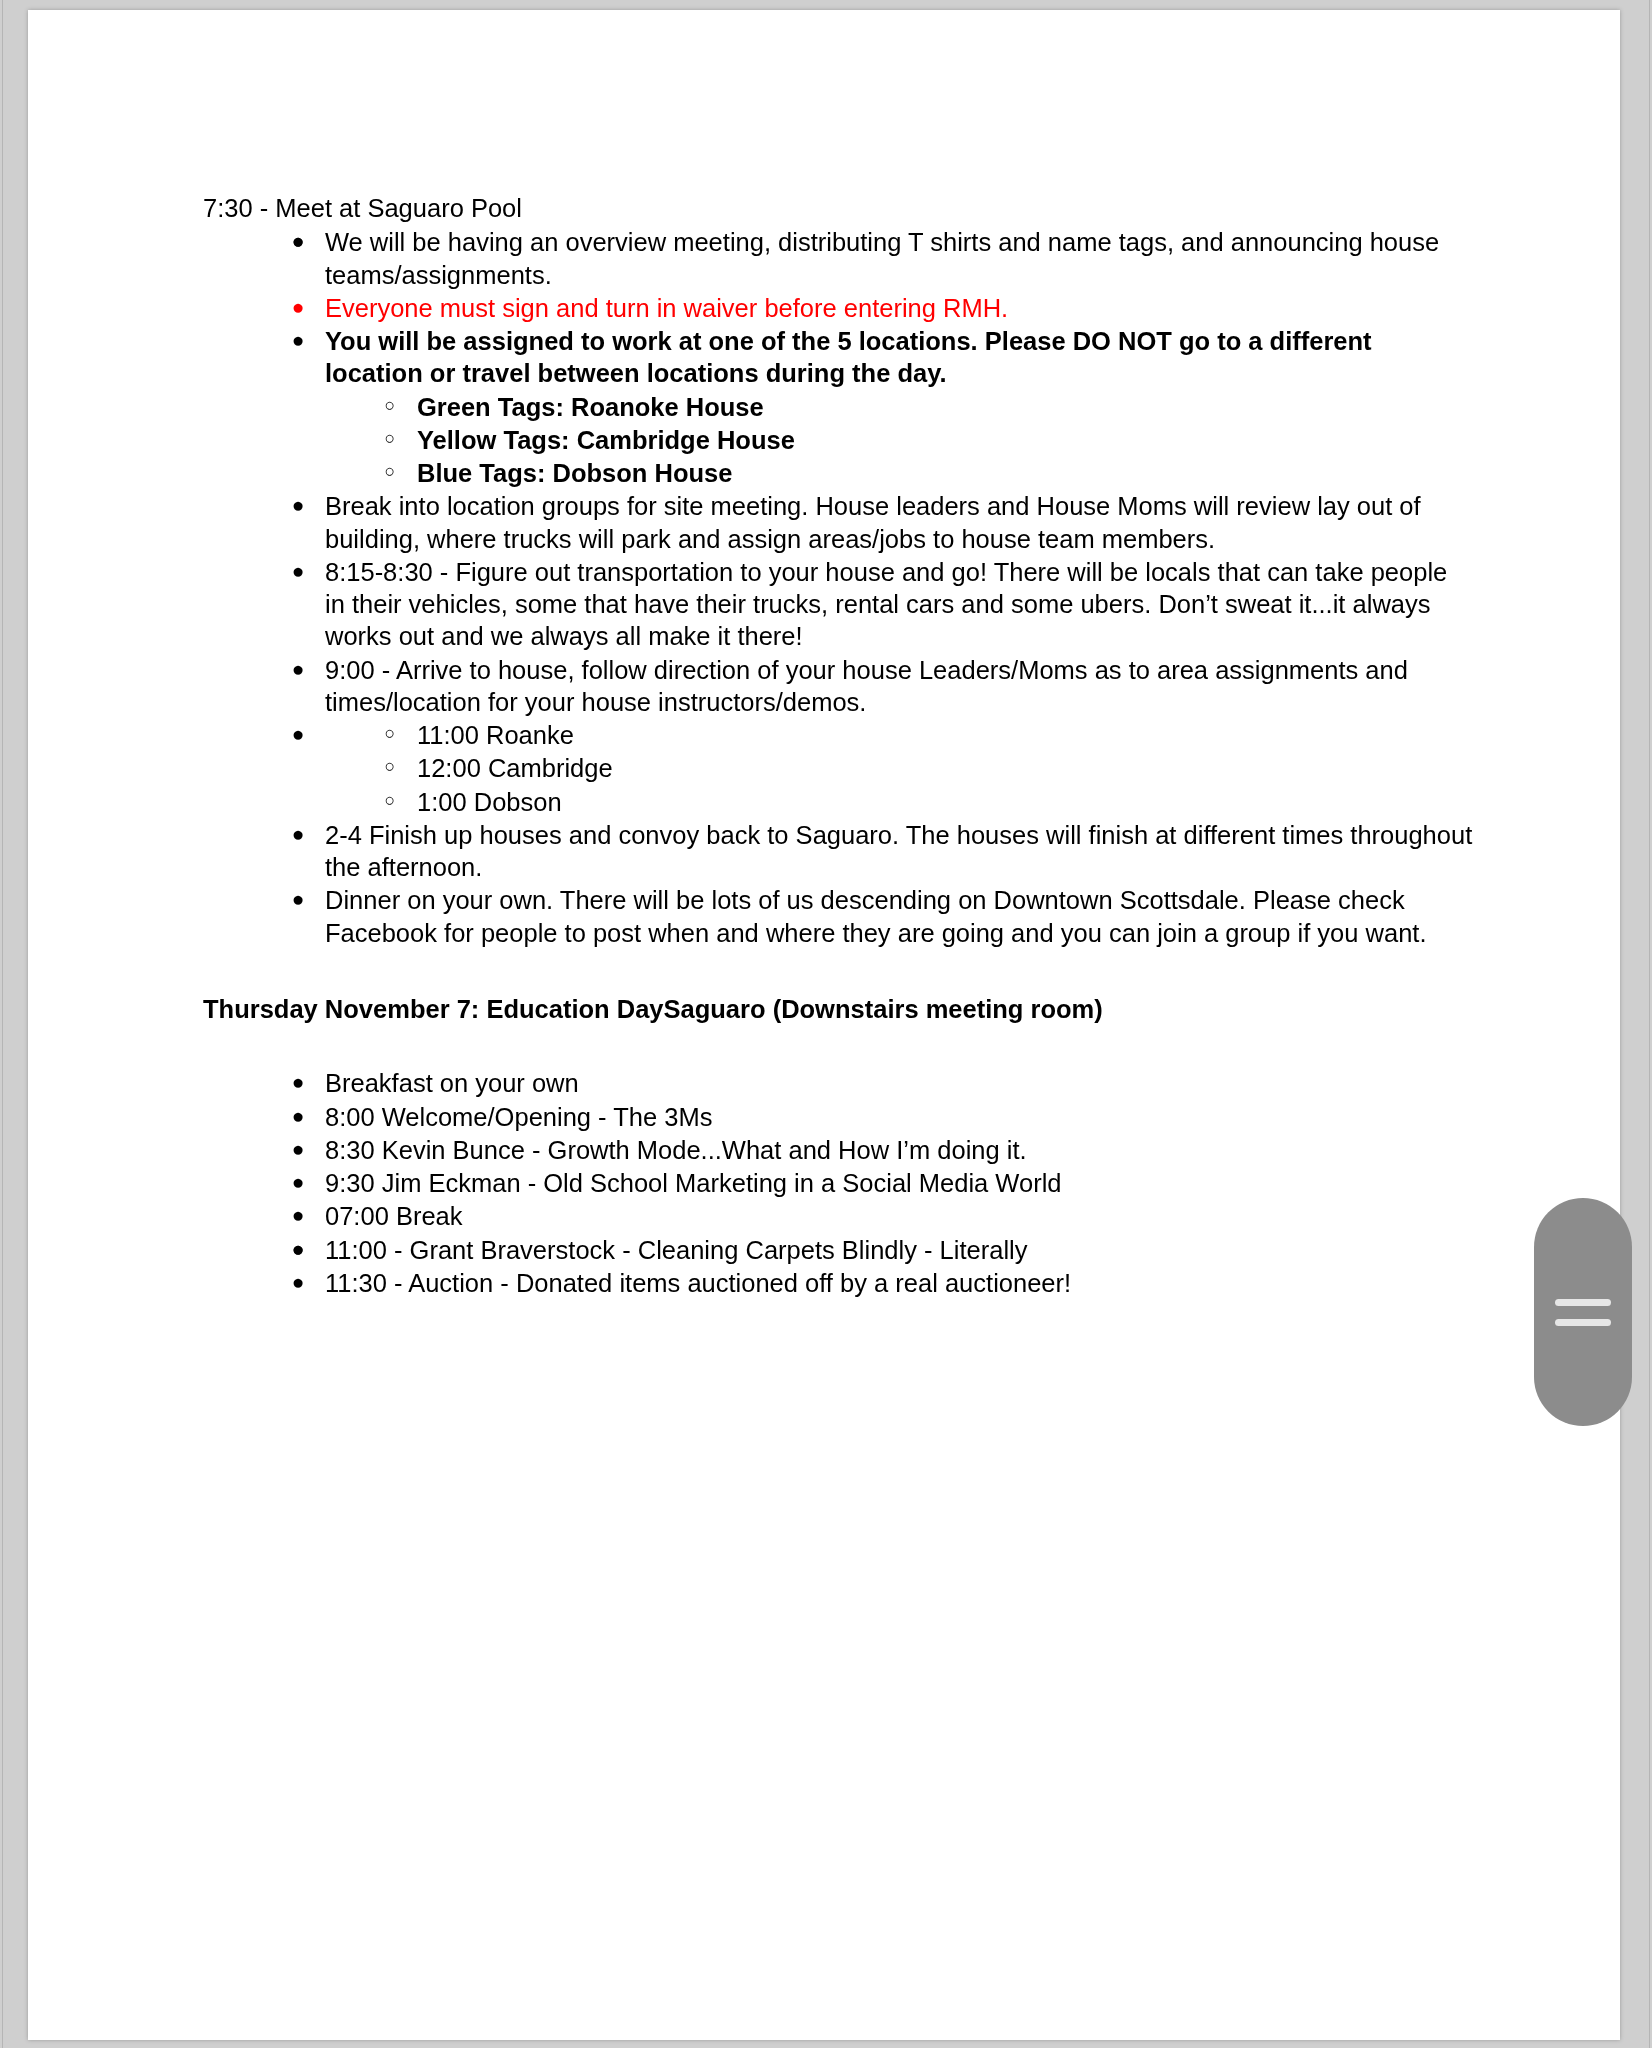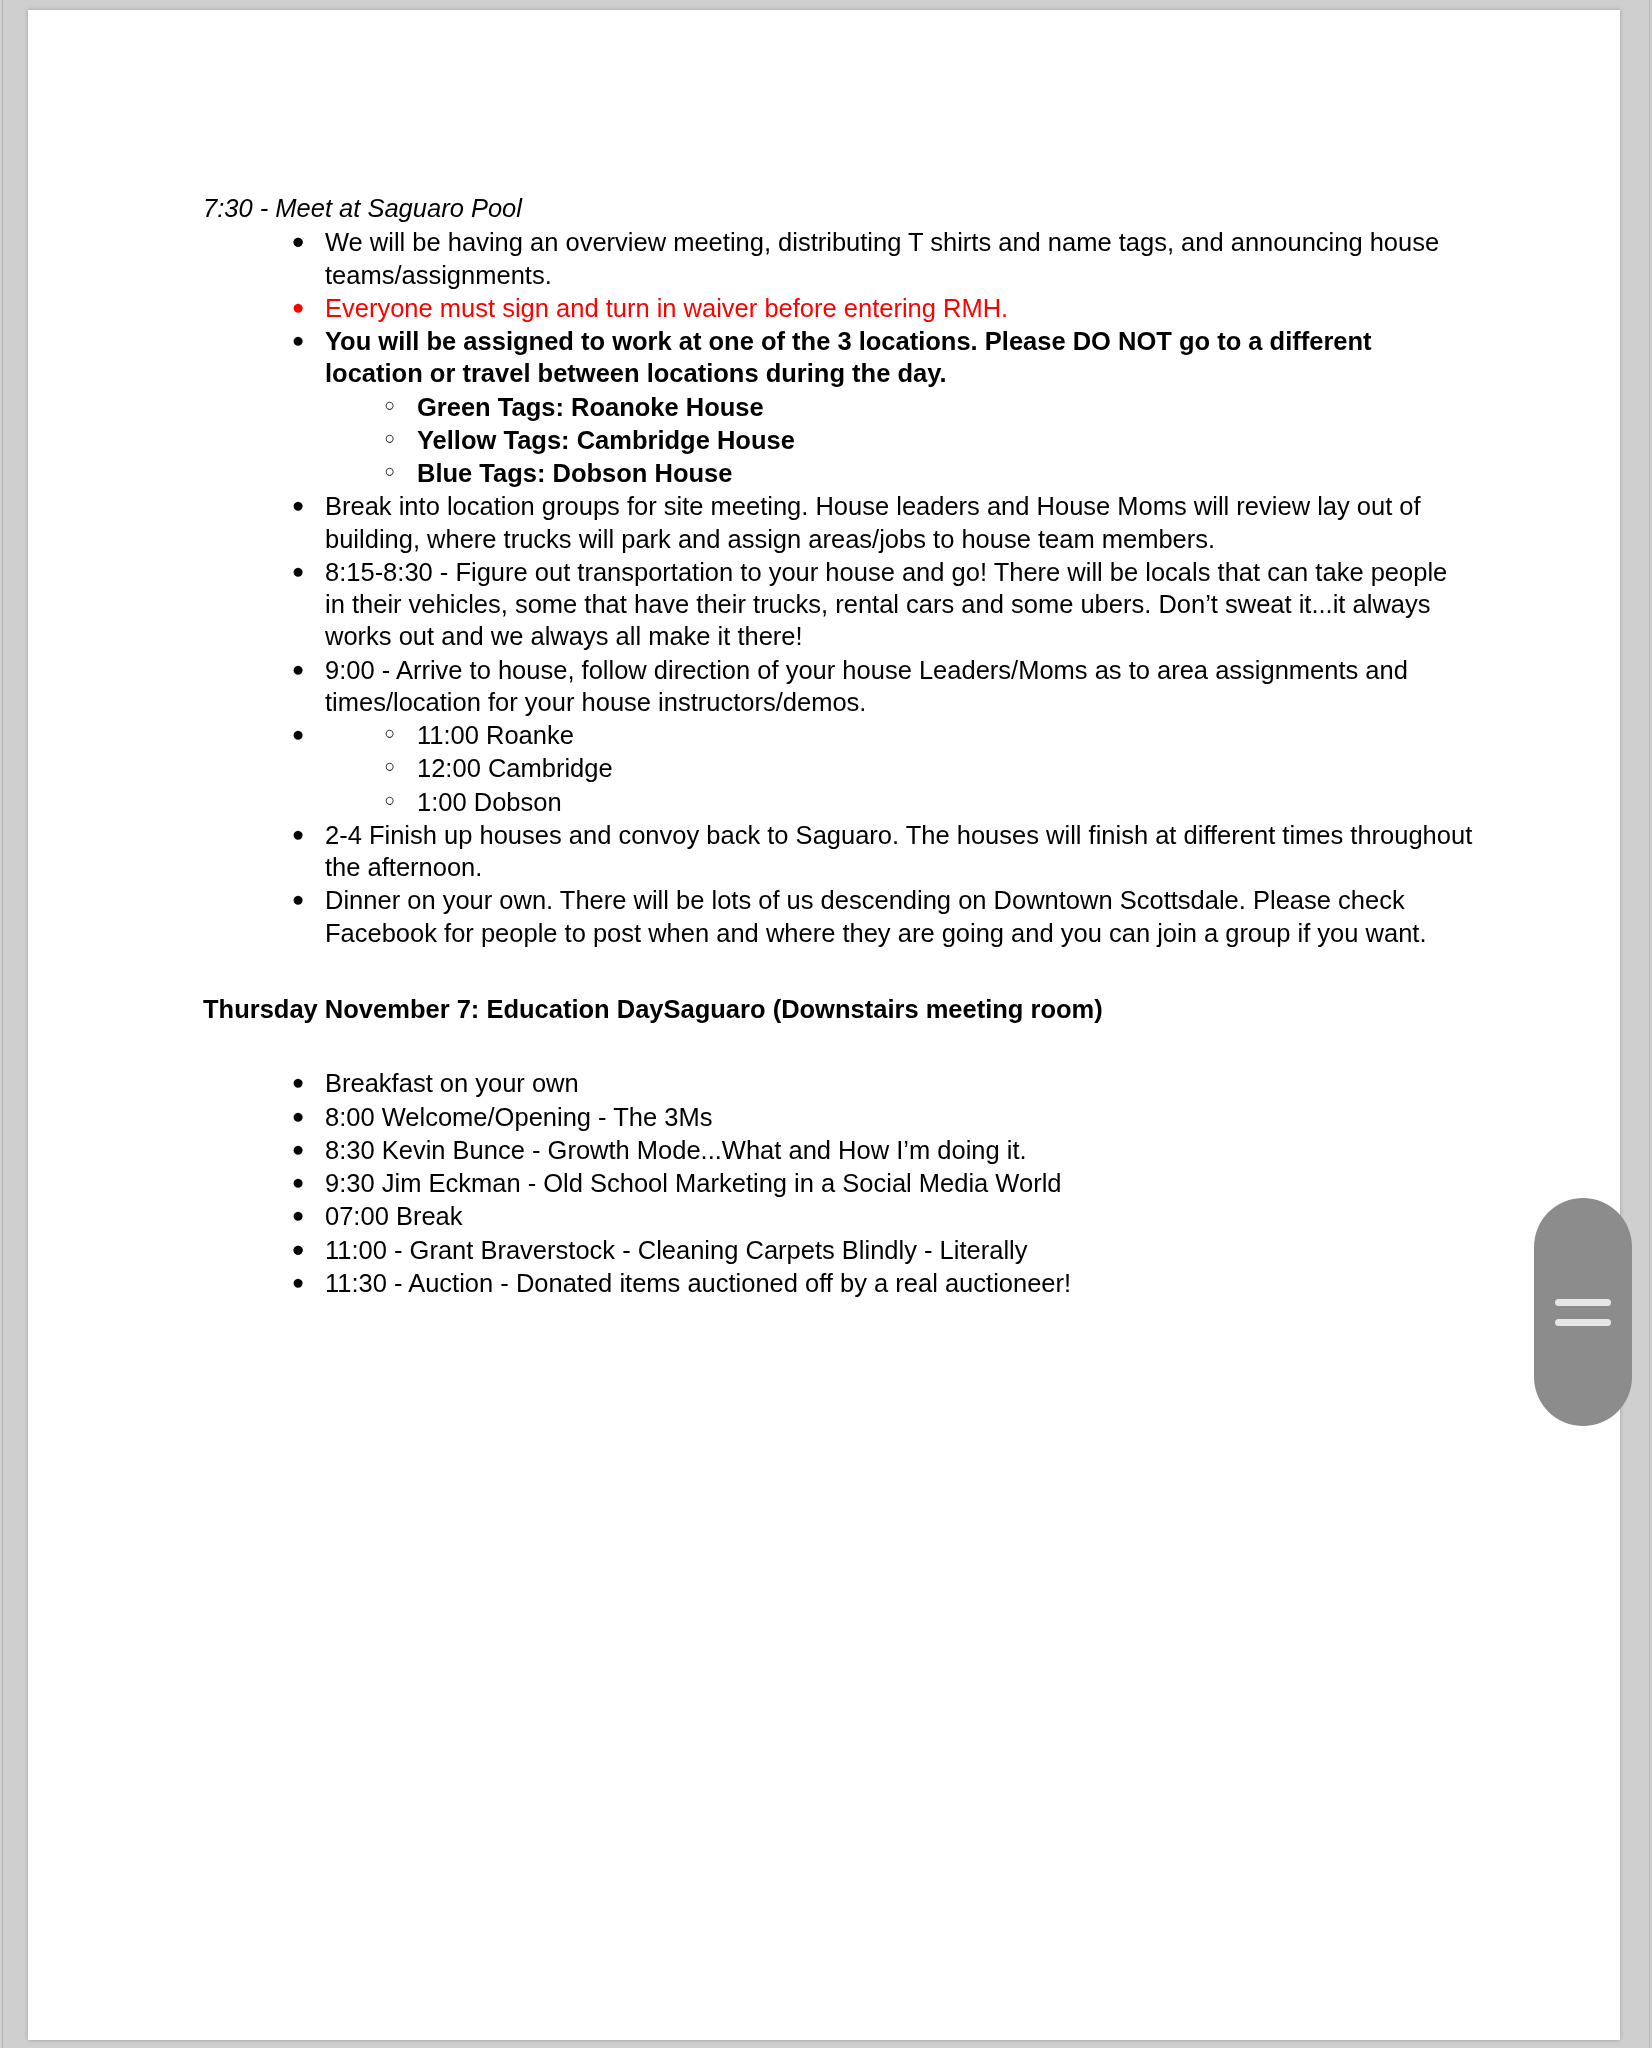--- a/index.html
+++ b/index.html
@@ -30,21 +30,20 @@
     left: 175px;
     top: 182px;
     width: 1270px;
     font-size: 25.5px;
     line-height: 1.27;
     color: #000000;
   }
   .lead-line {
     margin: 0 0 2px 0;
     font-size: 25.5px;
-    font-style: italic;
   }
   ul.lvl1 {
     list-style: none;
     margin: 0;
     padding: 0 0 0 78px;
   }
   ul.lvl2 {
     list-style: none;
     margin: 0;
     padding: 0 0 0 92px;
@@ -130,21 +129,21 @@
           <span>We will be having an overview meeting, distributing T shirts and name tags, and announcing house teams/assignments.</span>
         </li>
 
         <li class="item red">
           <span class="bullet">●</span>
           <span>Everyone must sign and turn in waiver before entering RMH.</span>
         </li>
 
         <li class="item bold">
           <span class="bullet">●</span>
-          <span>You will be assigned to work at one of the 3 locations.  Please DO NOT go to a different location or travel between locations during the day.</span>
+          <span>You will be assigned to work at one of the 5 locations.  Please DO NOT go to a different location or travel between locations during the day.</span>
         </li>
 
         <li style="list-style:none;">
           <ul class="lvl2">
             <li class="item bold hollow">
               <span class="bullet">○</span>
               <span>Green Tags:  Roanoke House</span>
             </li>
             <li class="item bold hollow">
               <span class="bullet">○</span>

